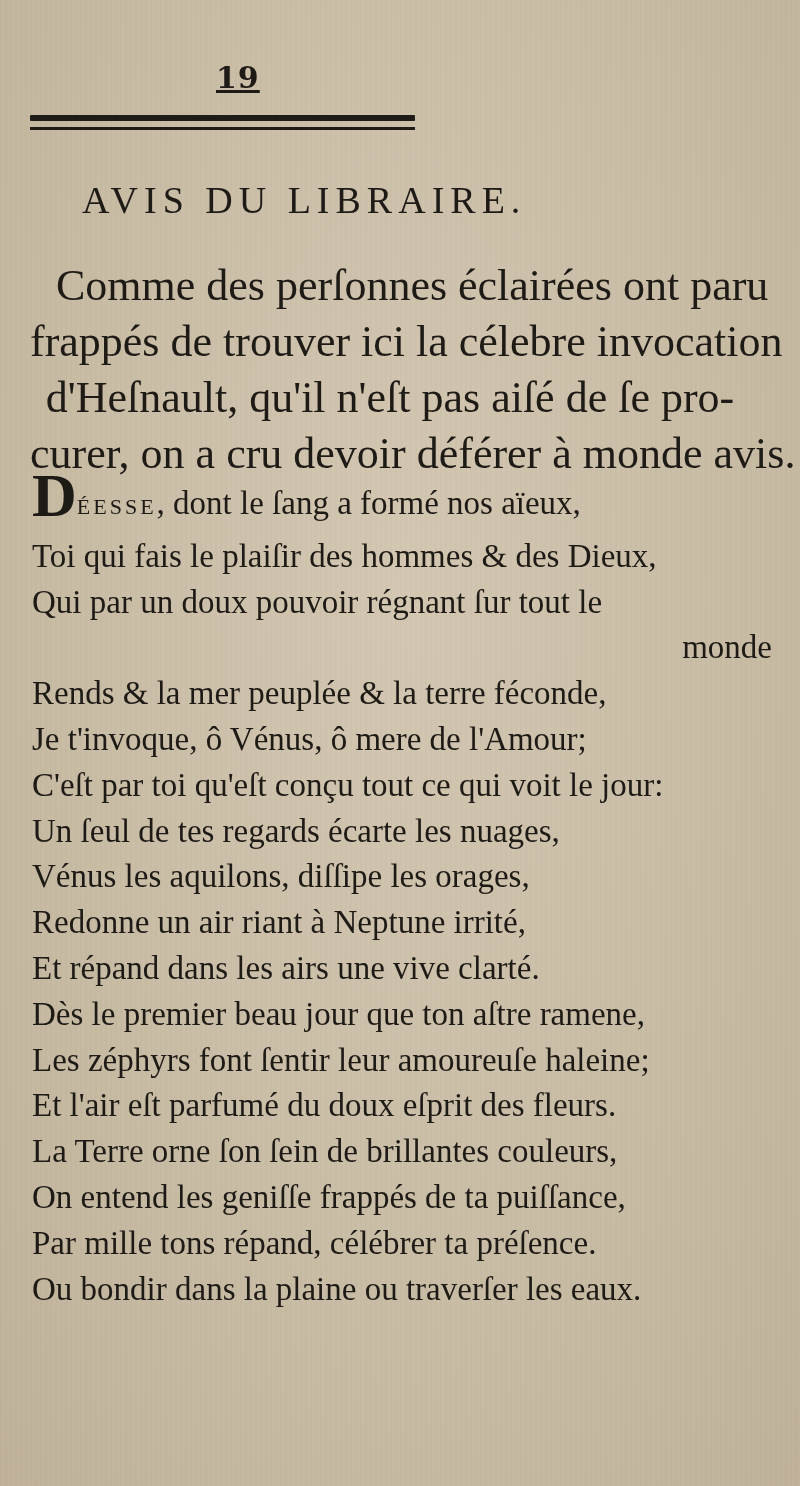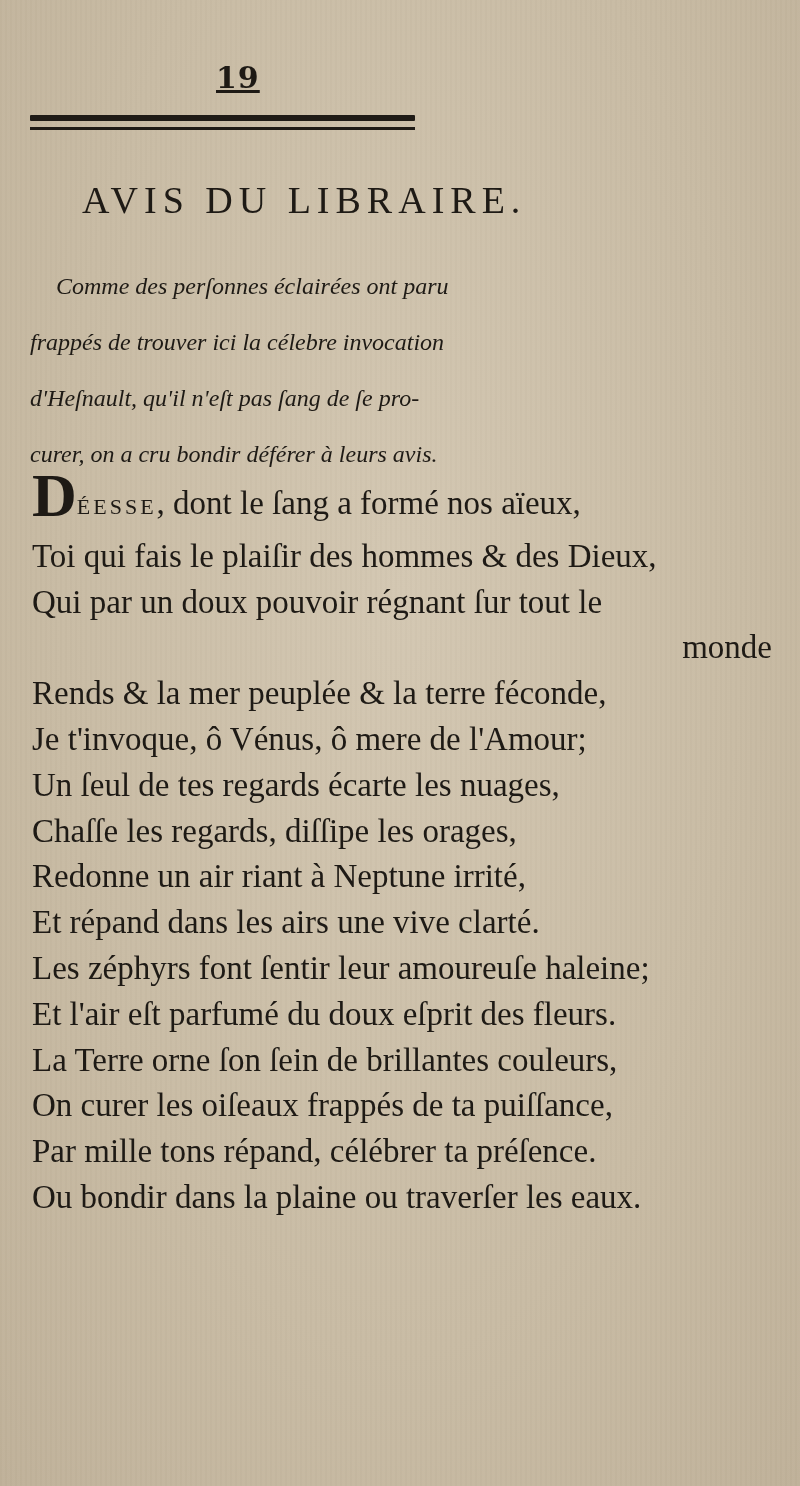--- a/index.html
+++ b/index.html
@@ -52,23 +52,23 @@
       letter-spacing: 6px;
       white-space: nowrap;
       margin-left: 24px;
     }
     .intro {
       position: absolute;
       left: 30px;
       top: 258px;
       width: 720px;
       font-family: "Liberation Serif", serif;
-      font-style: italic;
-      font-size: 24px;
+      font-size: 44px;
       line-height: 56px;
+      text-align: center;
     }
     .intro .line { white-space: nowrap; }
     .intro .line.first { padding-left: 26px; }
     .poem {
       position: absolute;
       left: 32px;
       top: 470px;
       width: 740px;
       font-family: Liberation Serif, serif;
       font-size: 33px;
@@ -96,36 +96,38 @@
   <div class="thick"></div>
   <div class="gap"></div>
   <div class="thin"></div>
 </div>
 
 <div class="heading">AVIS DU LIBRAIRE.</div>
 
 <div class="intro">
   <div class="line first">Comme des perſonnes éclairées ont paru</div>
   <div class="line">frappés de trouver ici la célebre invocation</div>
-  <div class="line">d'Heſnault, qu'il n'eſt pas ſang de ſe pro-</div>
-  <div class="line">curer, on a cru bondir déférer à leurs avis.</div>
+  <div class="line">d'Heſnault, qu'il n'eſt pas aiſé de ſe pro-</div>
+  <div class="line">curer, on a cru devoir déférer à monde avis.</div>
 </div>
 
 <div class="poem">
   <div class="verse" style="margin-bottom:4px;">
     <span class="dropcap">D</span><span class="smallcaps">ÉESSE</span><span>, dont le ſang a formé nos aïeux,</span>
   </div>
   <div class="verse">Toi qui fais le plaiſir des hommes &amp; des Dieux,</div>
   <div class="verse">Qui par un doux pouvoir régnant ſur tout le</div>
   <div class="verse cont">monde</div>
   <div class="verse">Rends &amp; la mer peuplée &amp; la terre féconde,</div>
   <div class="verse">Je t'invoque, ô Vénus, ô mere de l'Amour;</div>
+  <div class="verse">C'eſt par toi qu'eſt conçu tout ce qui voit le jour:</div>
   <div class="verse">Un ſeul de tes regards écarte les nuages,</div>
-  <div class="verse">Chaſſe les regards, diſſipe les orages,</div>
+  <div class="verse">Vénus les aquilons, diſſipe les orages,</div>
   <div class="verse">Redonne un air riant à Neptune irrité,</div>
   <div class="verse">Et répand dans les airs une vive clarté.</div>
+  <div class="verse">Dès le premier beau jour que ton aſtre ramene,</div>
   <div class="verse">Les zéphyrs font ſentir leur amoureuſe haleine;</div>
   <div class="verse">Et l'air eſt parfumé du doux eſprit des fleurs.</div>
   <div class="verse">La Terre orne ſon ſein de brillantes couleurs,</div>
-  <div class="verse">On curer les oiſeaux frappés de ta puiſſance,</div>
+  <div class="verse">On entend les geniſſe frappés de ta puiſſance,</div>
   <div class="verse">Par mille tons répand, célébrer ta préſence.</div>
   <div class="verse">Ou bondir dans la plaine ou traverſer les eaux.</div>
 </div>
 
 </body></html>

